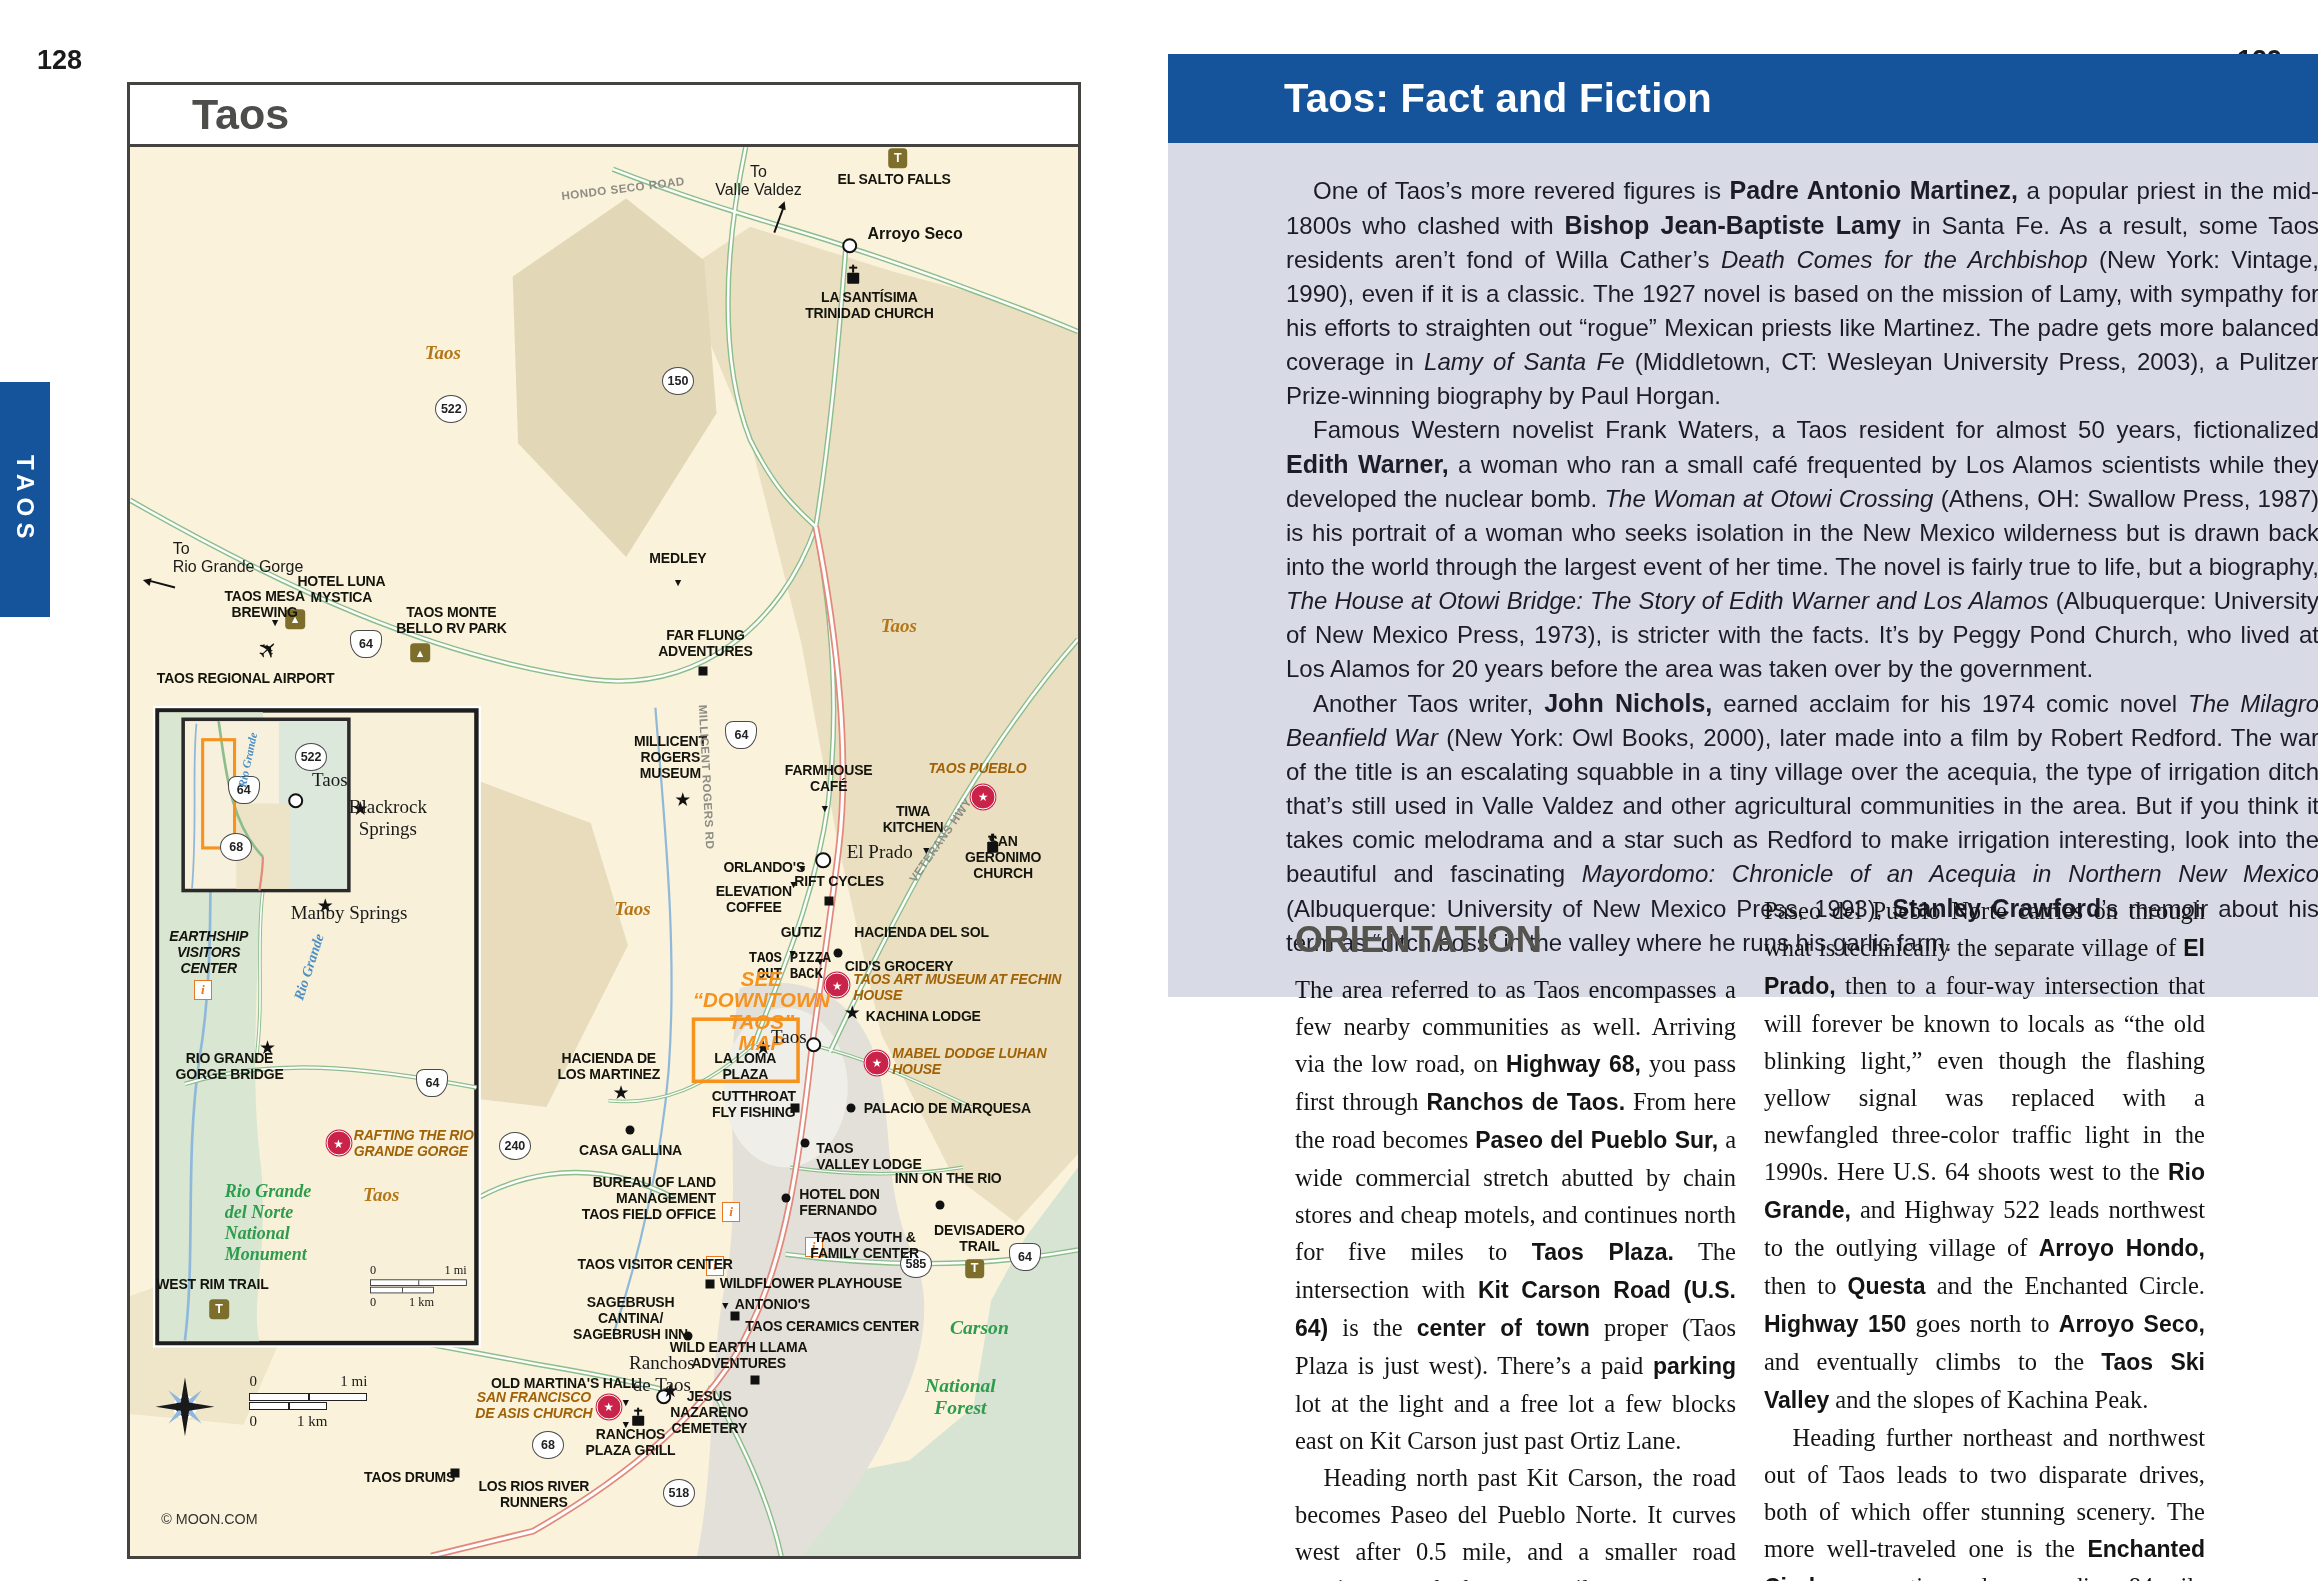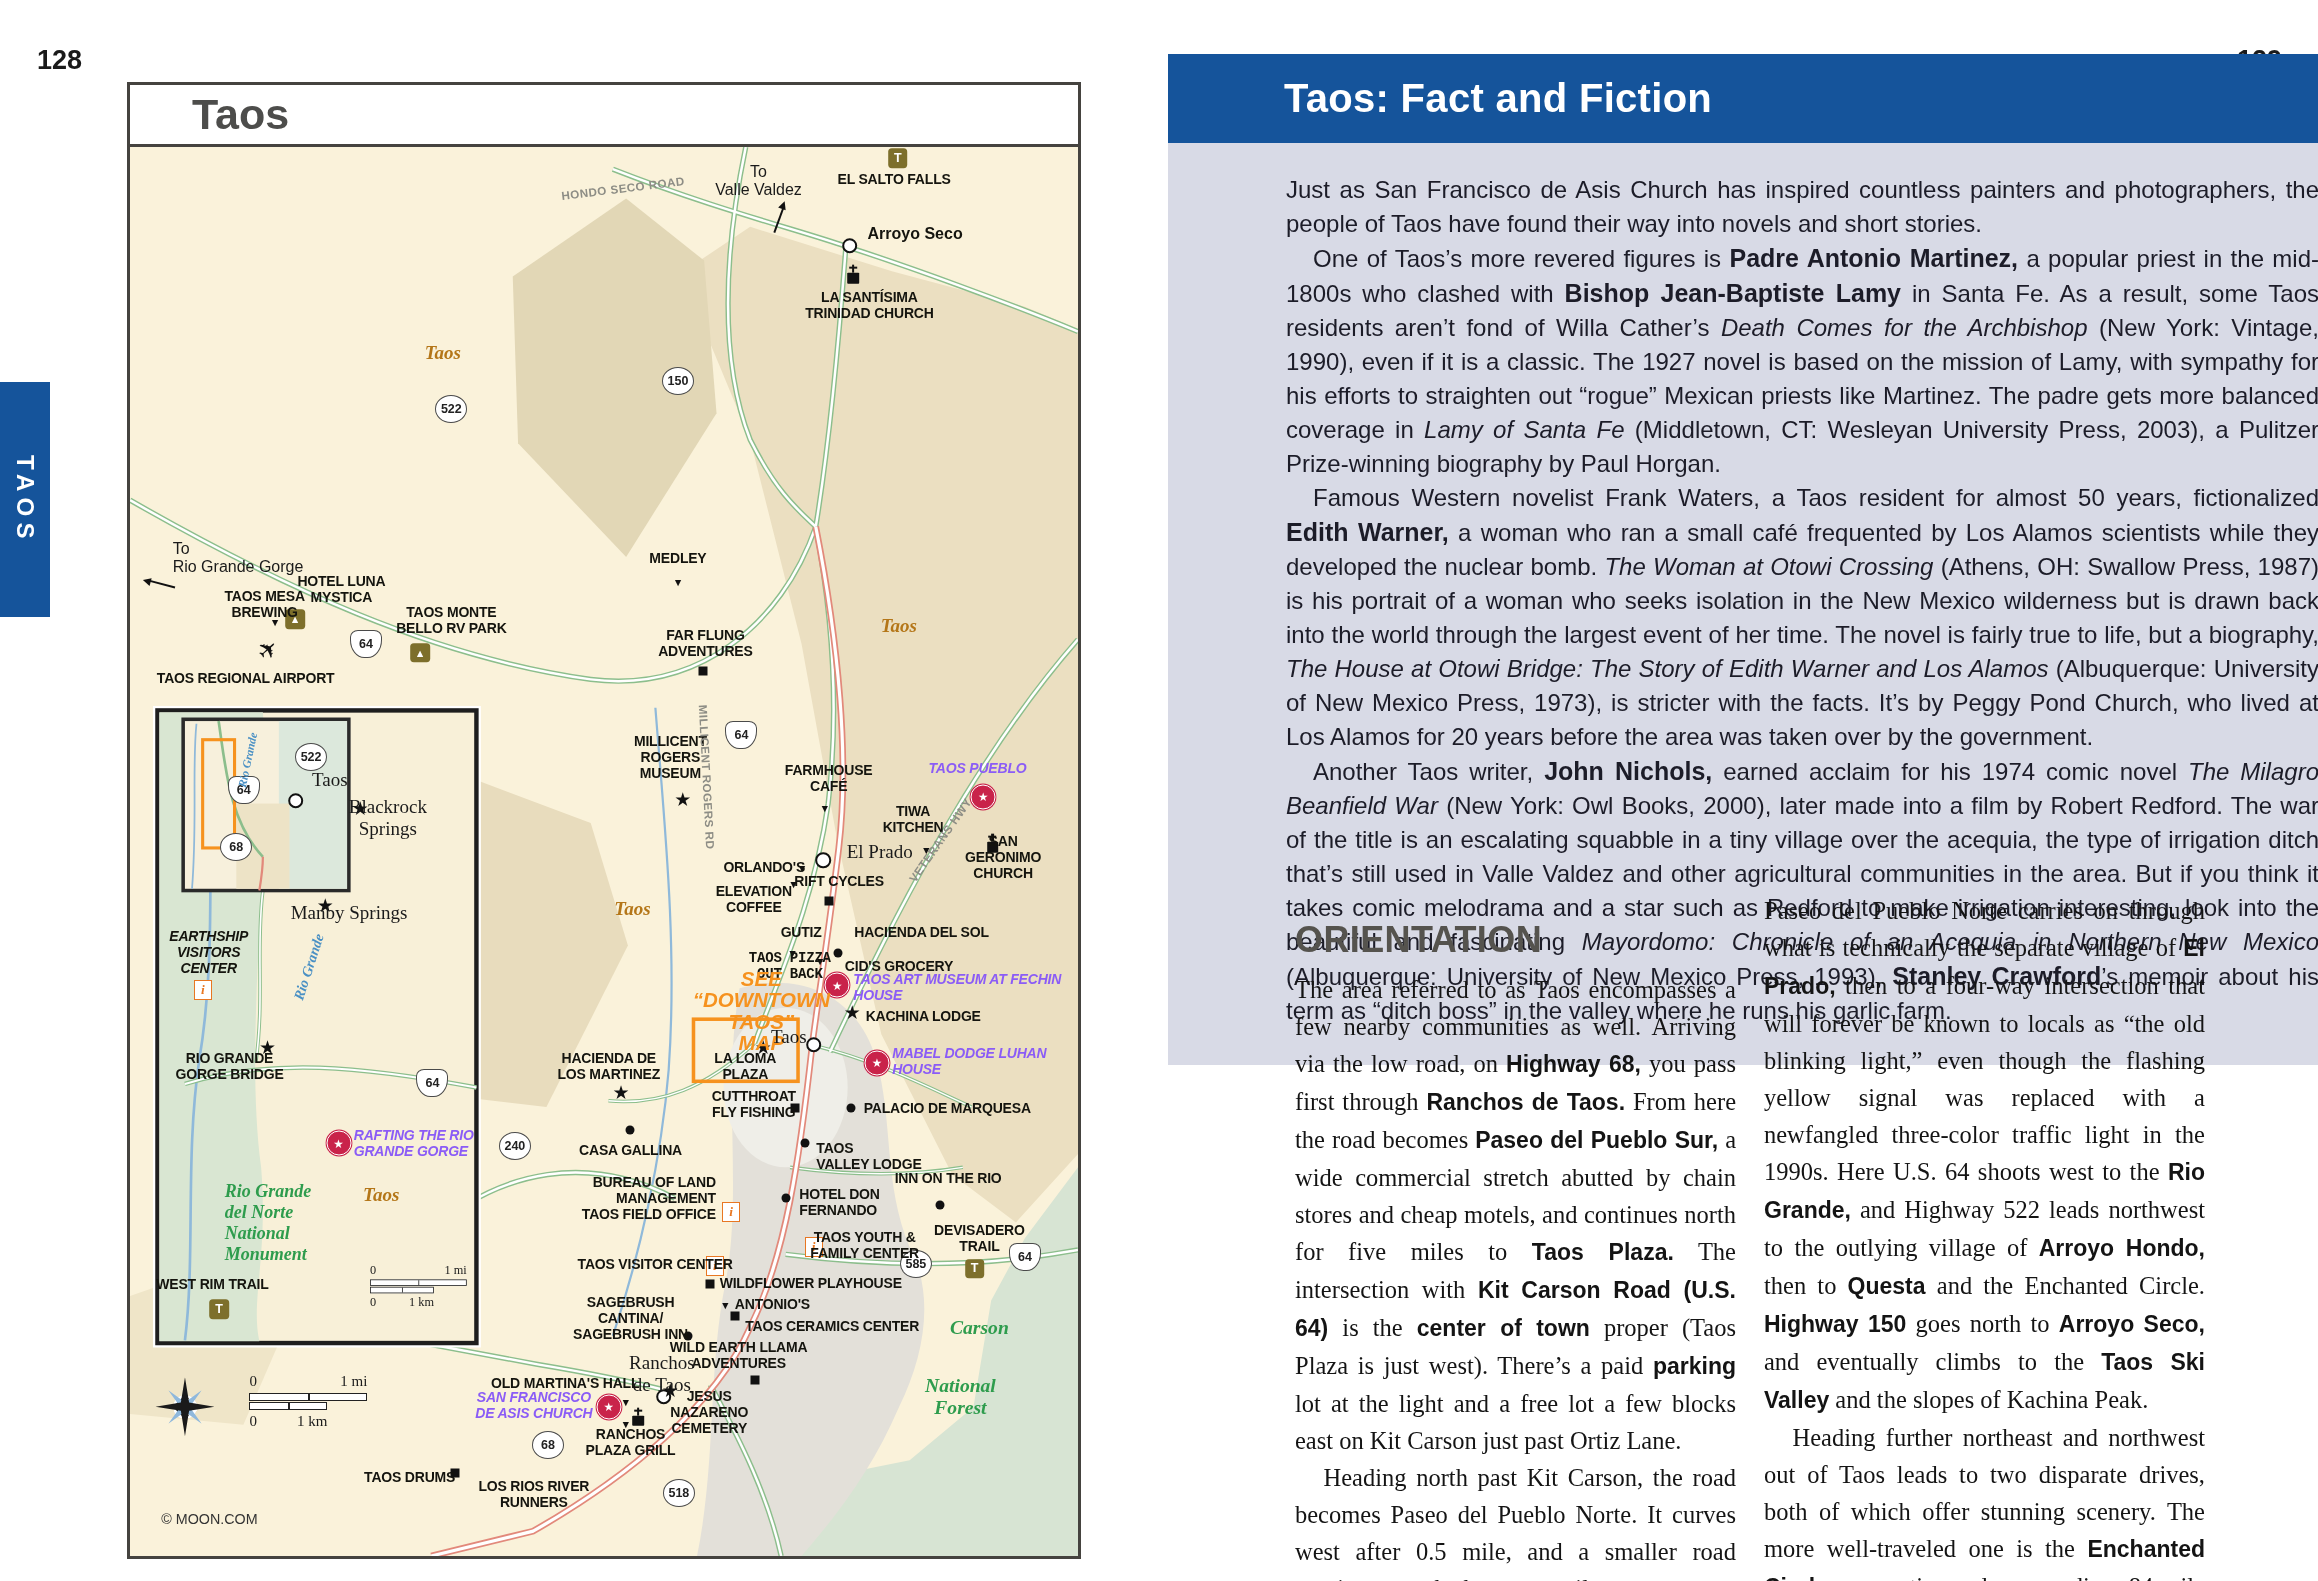--- a/index.html
+++ b/index.html
@@ -21,21 +21,21 @@
   .map-title-band h1{margin:0;padding-left:62px;font:700 43px "Liberation Sans",sans-serif;color:#4D4D4B;}
   .map-canvas{position:absolute;left:0;right:0;top:62px;bottom:0;overflow:hidden;}
   .map-canvas svg{position:absolute;inset:0;width:100%;height:100%;}
   .icon-layer,.label-layer{position:absolute;inset:0;}
   .label-layer{z-index:4;}
   .icon-layer{z-index:3;}
 
   
   .ml{position:absolute;white-space:pre-line;text-align:center;line-height:1.12;transform:translate(-50%,-50%);}
   .ml.poi{font:700 14px "Liberation Sans",sans-serif;color:#14140E;letter-spacing:-0.2px;}
-  .ml.poiit{font:italic 700 14px "Liberation Sans",sans-serif;color:#8b5cf6;letter-spacing:-0.2px;}
+  .ml.poiit{font:italic 700 14px "Liberation Sans",sans-serif;color:#a16207;letter-spacing:-0.2px;}
   .ml.townb{font:700 16px "Liberation Sans",sans-serif;color:#14140E;}
   .ml.town{font:400 19px "Liberation Serif",serif;color:#1a1a1a;}
   .ml.area{font:italic 700 19px "Liberation Serif",serif;color:#B47618;}
   .ml.road{font:700 11.6px "Liberation Sans",sans-serif;color:#8D8D85;letter-spacing:0.5px;white-space:nowrap;}
   .ml.green{font:italic 700 19.6px "Liberation Serif",serif;color:#2E9C4D;}
   .ml.blue{font:italic 700 14.3px "Liberation Serif",serif;color:#4A90C4;}
   .ml.orange{font:italic 700 20.5px "Liberation Sans",sans-serif;color:#F6921E;line-height:1.05;}
   .ml.to{font:400 16px "Liberation Sans",sans-serif;color:#1a1a1a;}
   .ml.copy{font:400 14.3px "Liberation Sans",sans-serif;color:#333;}
 
@@ -423,21 +423,20 @@
       </div>
     </div>
   </div>
 
   <section>
     <div class="feature-box">
       <header class="fb-head">
         <h2>Taos: Fact and Fiction</h2>
       </header>
       <div class="fb-body">
-          <p class=""><span>Just as San Francisco de Asis Church has inspired countless painters and photographers, the people of Taos have found their way into novels and short stories.</span></p>
           <p class="ind"><span>One of Taos’s more revered figures is </span><span class="b">Padre Antonio Martinez,</span><span> a popular priest in the mid-1800s who clashed with </span><span class="b">Bishop Jean-Baptiste Lamy</span><span> in Santa Fe. As a result, some Taos residents aren’t fond of Willa Cather’s </span><span class="i">Death Comes for the Archbishop</span><span> (New York: Vintage, 1990), even if it is a classic. The 1927 novel is based on the mission of Lamy, with sympathy for his efforts to straighten out “rogue” Mexican priests like Martinez. The padre gets more balanced coverage in </span><span class="i">Lamy of Santa Fe</span><span> (Middletown, CT: Wesleyan University Press, 2003), a Pulitzer Prize-winning biography by Paul Horgan.</span></p>
           <p class="ind"><span>Famous Western novelist Frank Waters, a Taos resident for almost 50 years, fictionalized </span><span class="b">Edith Warner,</span><span> a woman who ran a small café frequented by Los Alamos scientists while they developed the nuclear bomb. </span><span class="i">The Woman at Otowi Crossing</span><span> (Athens, OH: Swallow Press, 1987) is his portrait of a woman who seeks isolation in the New Mexico wilderness but is drawn back into the world through the largest event of her time. The novel is fairly true to life, but a biography, </span><span class="i">The House at Otowi Bridge: The Story of Edith Warner and Los Alamos</span><span> (Albuquerque: University of New Mexico Press, 1973), is stricter with the facts. It’s by Peggy Pond Church, who lived at Los Alamos for 20 years before the area was taken over by the government.</span></p>
           <p class="ind"><span>Another Taos writer, </span><span class="b">John Nichols,</span><span> earned acclaim for his 1974 comic novel </span><span class="i">The Milagro Beanfield War</span><span> (New York: Owl Books, 2000), later made into a film by Robert Redford. The war of the title is an escalating squabble in a tiny village over the acequia, the type of irrigation ditch that’s still used in Valle Valdez and other agricultural communities in the area. But if you think it takes comic melodrama and a star such as Redford to make irrigation interesting, look into the beautiful and fascinating </span><span class="i">Mayordomo: Chronicle of an Acequia in Northern New Mexico</span><span> (Albuquerque: University of New Mexico Press, 1993), </span><span class="b">Stanley Crawford</span><span>’s memoir about his term as “ditch boss” in the valley where he runs his garlic farm.</span></p>
         </div>
     </div>
     <div class="col colL">
         <h3 class="col-head">ORIENTATION</h3>
         <p class=""><span>The area referred to as Taos encompasses a few nearby communities as well. Arriving via the low road, on </span><span class="b">Highway 68,</span><span> you pass first through </span><span class="b">Ranchos de Taos.</span><span> From here the road becomes </span><span class="b">Paseo del Pueblo Sur,</span><span> a wide commercial stretch abutted by chain stores and cheap motels, and continues north for five miles to </span><span class="b">Taos Plaza.</span><span> The intersection with </span><span class="b">Kit Carson Road (U.S. 64)</span><span> is the </span><span class="b">center of town</span><span> proper (Taos Plaza is just west). There’s a paid </span><span class="b">parking</span><span> lot at the light and a free lot a few blocks east on Kit Carson just past Ortiz Lane.</span></p>
         <p class="ind"><span>Heading north past Kit Carson, the road becomes Paseo del Pueblo Norte. It curves west after 0.5 mile, and a smaller road continues north about two miles to </span></p>
       </div>

